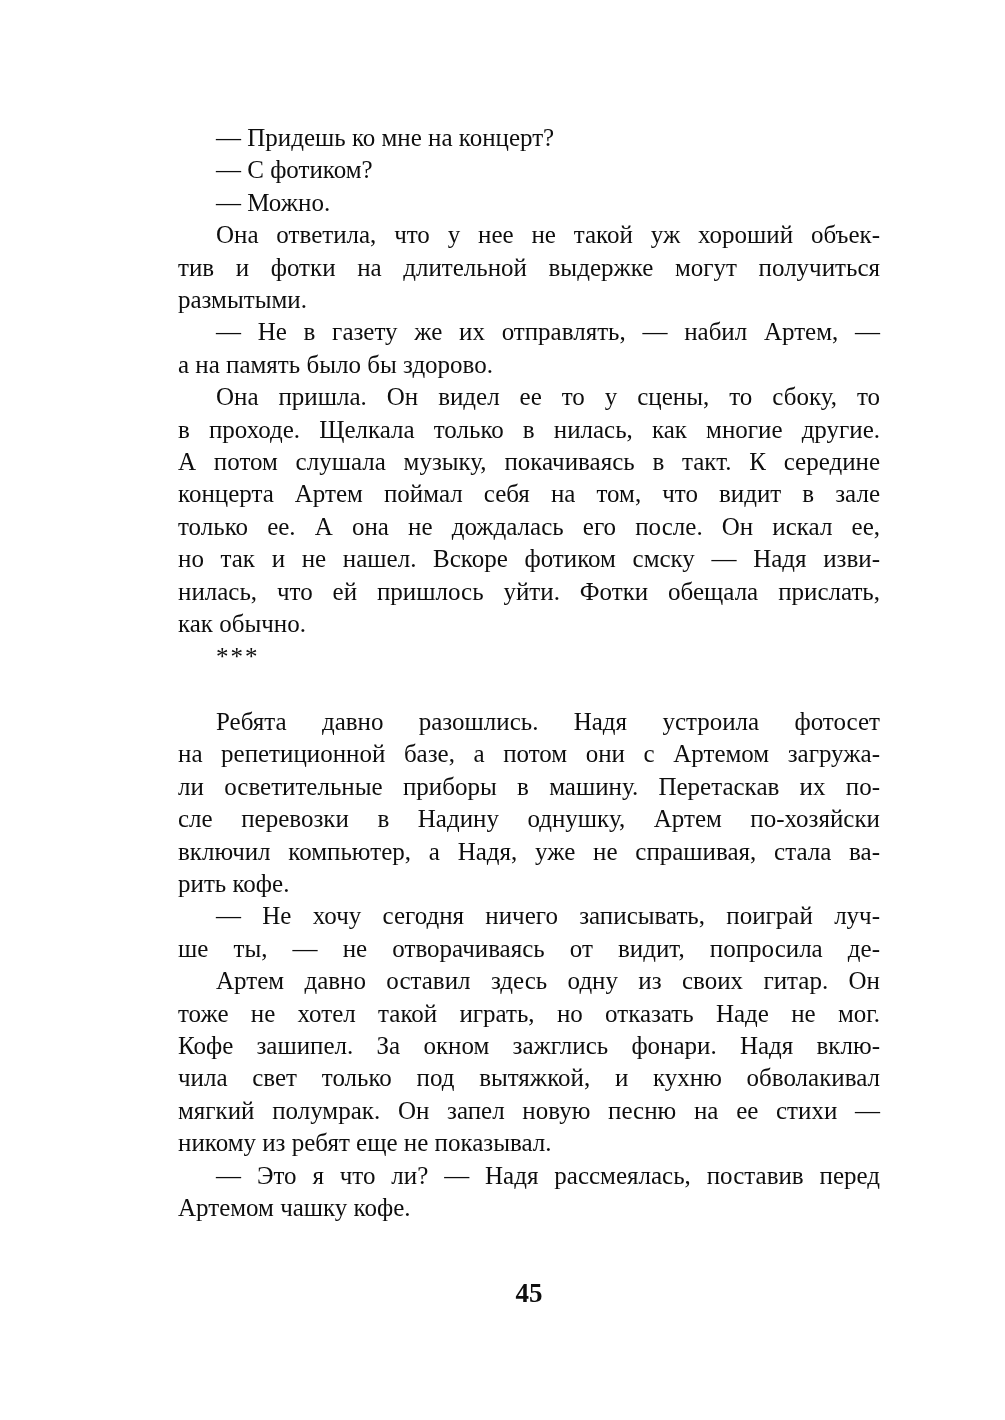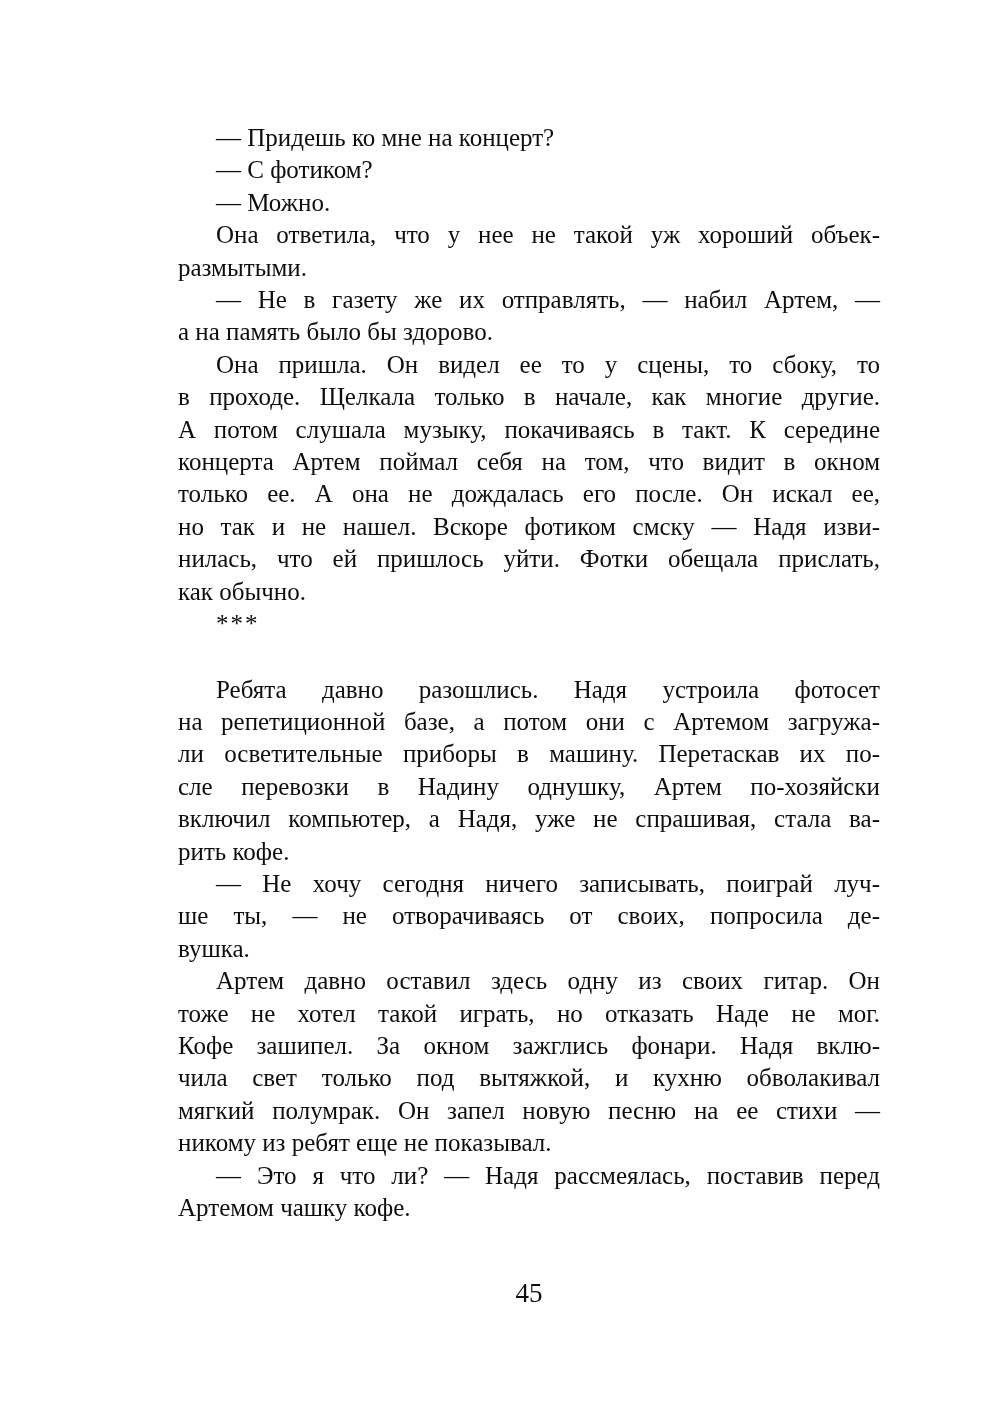--- a/index.html
+++ b/index.html
@@ -46,69 +46,70 @@
     letter-spacing: 2px;
   }
   .page-number {
     position: absolute;
     left: 178px;
     top: 1278px;
     width: 702px;
     text-align: center;
     font-size: 27px;
     color: #0e0e0e;
+    font-weight: bold;
   }
 </style>
 </head>
 <body>
 
 <div class="page">
   <div class="text-block">
       <div class="para">
         <div class="line first last">— Придешь ко мне на концерт?</div>
       </div>
       <div class="para">
         <div class="line first last">— С фотиком?</div>
       </div>
       <div class="para">
         <div class="line first last">— Можно.</div>
       </div>
       <div class="para">
         <div class="line first">Она ответила, что у нее не такой уж хороший объек-</div>
+        <div class="line">тив и фотки на длительной выдержке могут получиться</div>
         <div class="line last">размытыми.</div>
       </div>
       <div class="para">
         <div class="line first">— Не в газету же их отправлять, — набил Артем, —</div>
         <div class="line last">а на память было бы здорово.</div>
       </div>
       <div class="para">
         <div class="line first">Она пришла. Он видел ее то у сцены, то сбоку, то</div>
-        <div class="line">в проходе. Щелкала только в начале, как многие другие.</div>
+        <div class="line">в проходе. Щелкала только в нилась, как многие другие.</div>
         <div class="line">А потом слушала музыку, покачиваясь в такт. К середине</div>
-        <div class="line">концерта Артем поймал себя на том, что видит в окном</div>
+        <div class="line">концерта Артем поймал себя на том, что видит в зале</div>
         <div class="line">только ее. А она не дождалась его после. Он искал ее,</div>
         <div class="line">но так и не нашел. Вскоре фотиком смску — Надя изви-</div>
         <div class="line">нилась, что ей пришлось уйти. Фотки обещала прислать,</div>
         <div class="line last">как обычно.</div>
       </div>
       <div class="para separator">
         <div class="line first last">***</div>
       </div>
       <div class="para">
         <div class="line first">Ребята давно разошлись. Надя устроила фотосет</div>
         <div class="line">на репетиционной базе, а потом они с Артемом загружа-</div>
         <div class="line">ли осветительные приборы в машину. Перетаскав их по-</div>
         <div class="line">сле перевозки в Надину однушку, Артем по-хозяйски</div>
         <div class="line">включил компьютер, а Надя, уже не спрашивая, стала ва-</div>
         <div class="line last">рить кофе.</div>
       </div>
       <div class="para">
         <div class="line first">— Не хочу сегодня ничего записывать, поиграй луч-</div>
-        <div class="line">ше ты, — не отворачиваясь от своих, попросила де-</div>
-        <div class="line last">вушка.</div>
+        <div class="line">ше ты, — не отворачиваясь от видит, попросила де-</div>
       </div>
       <div class="para">
         <div class="line first">Артем давно оставил здесь одну из своих гитар. Он</div>
         <div class="line">тоже не хотел такой играть, но отказать Наде не мог.</div>
         <div class="line">Кофе зашипел. За окном зажглись фонари. Надя вклю-</div>
         <div class="line">чила свет только под вытяжкой, и кухню обволакивал</div>
         <div class="line">мягкий полумрак. Он запел новую песню на ее стихи —</div>
         <div class="line last">никому из ребят еще не показывал.</div>
       </div>
       <div class="para">

